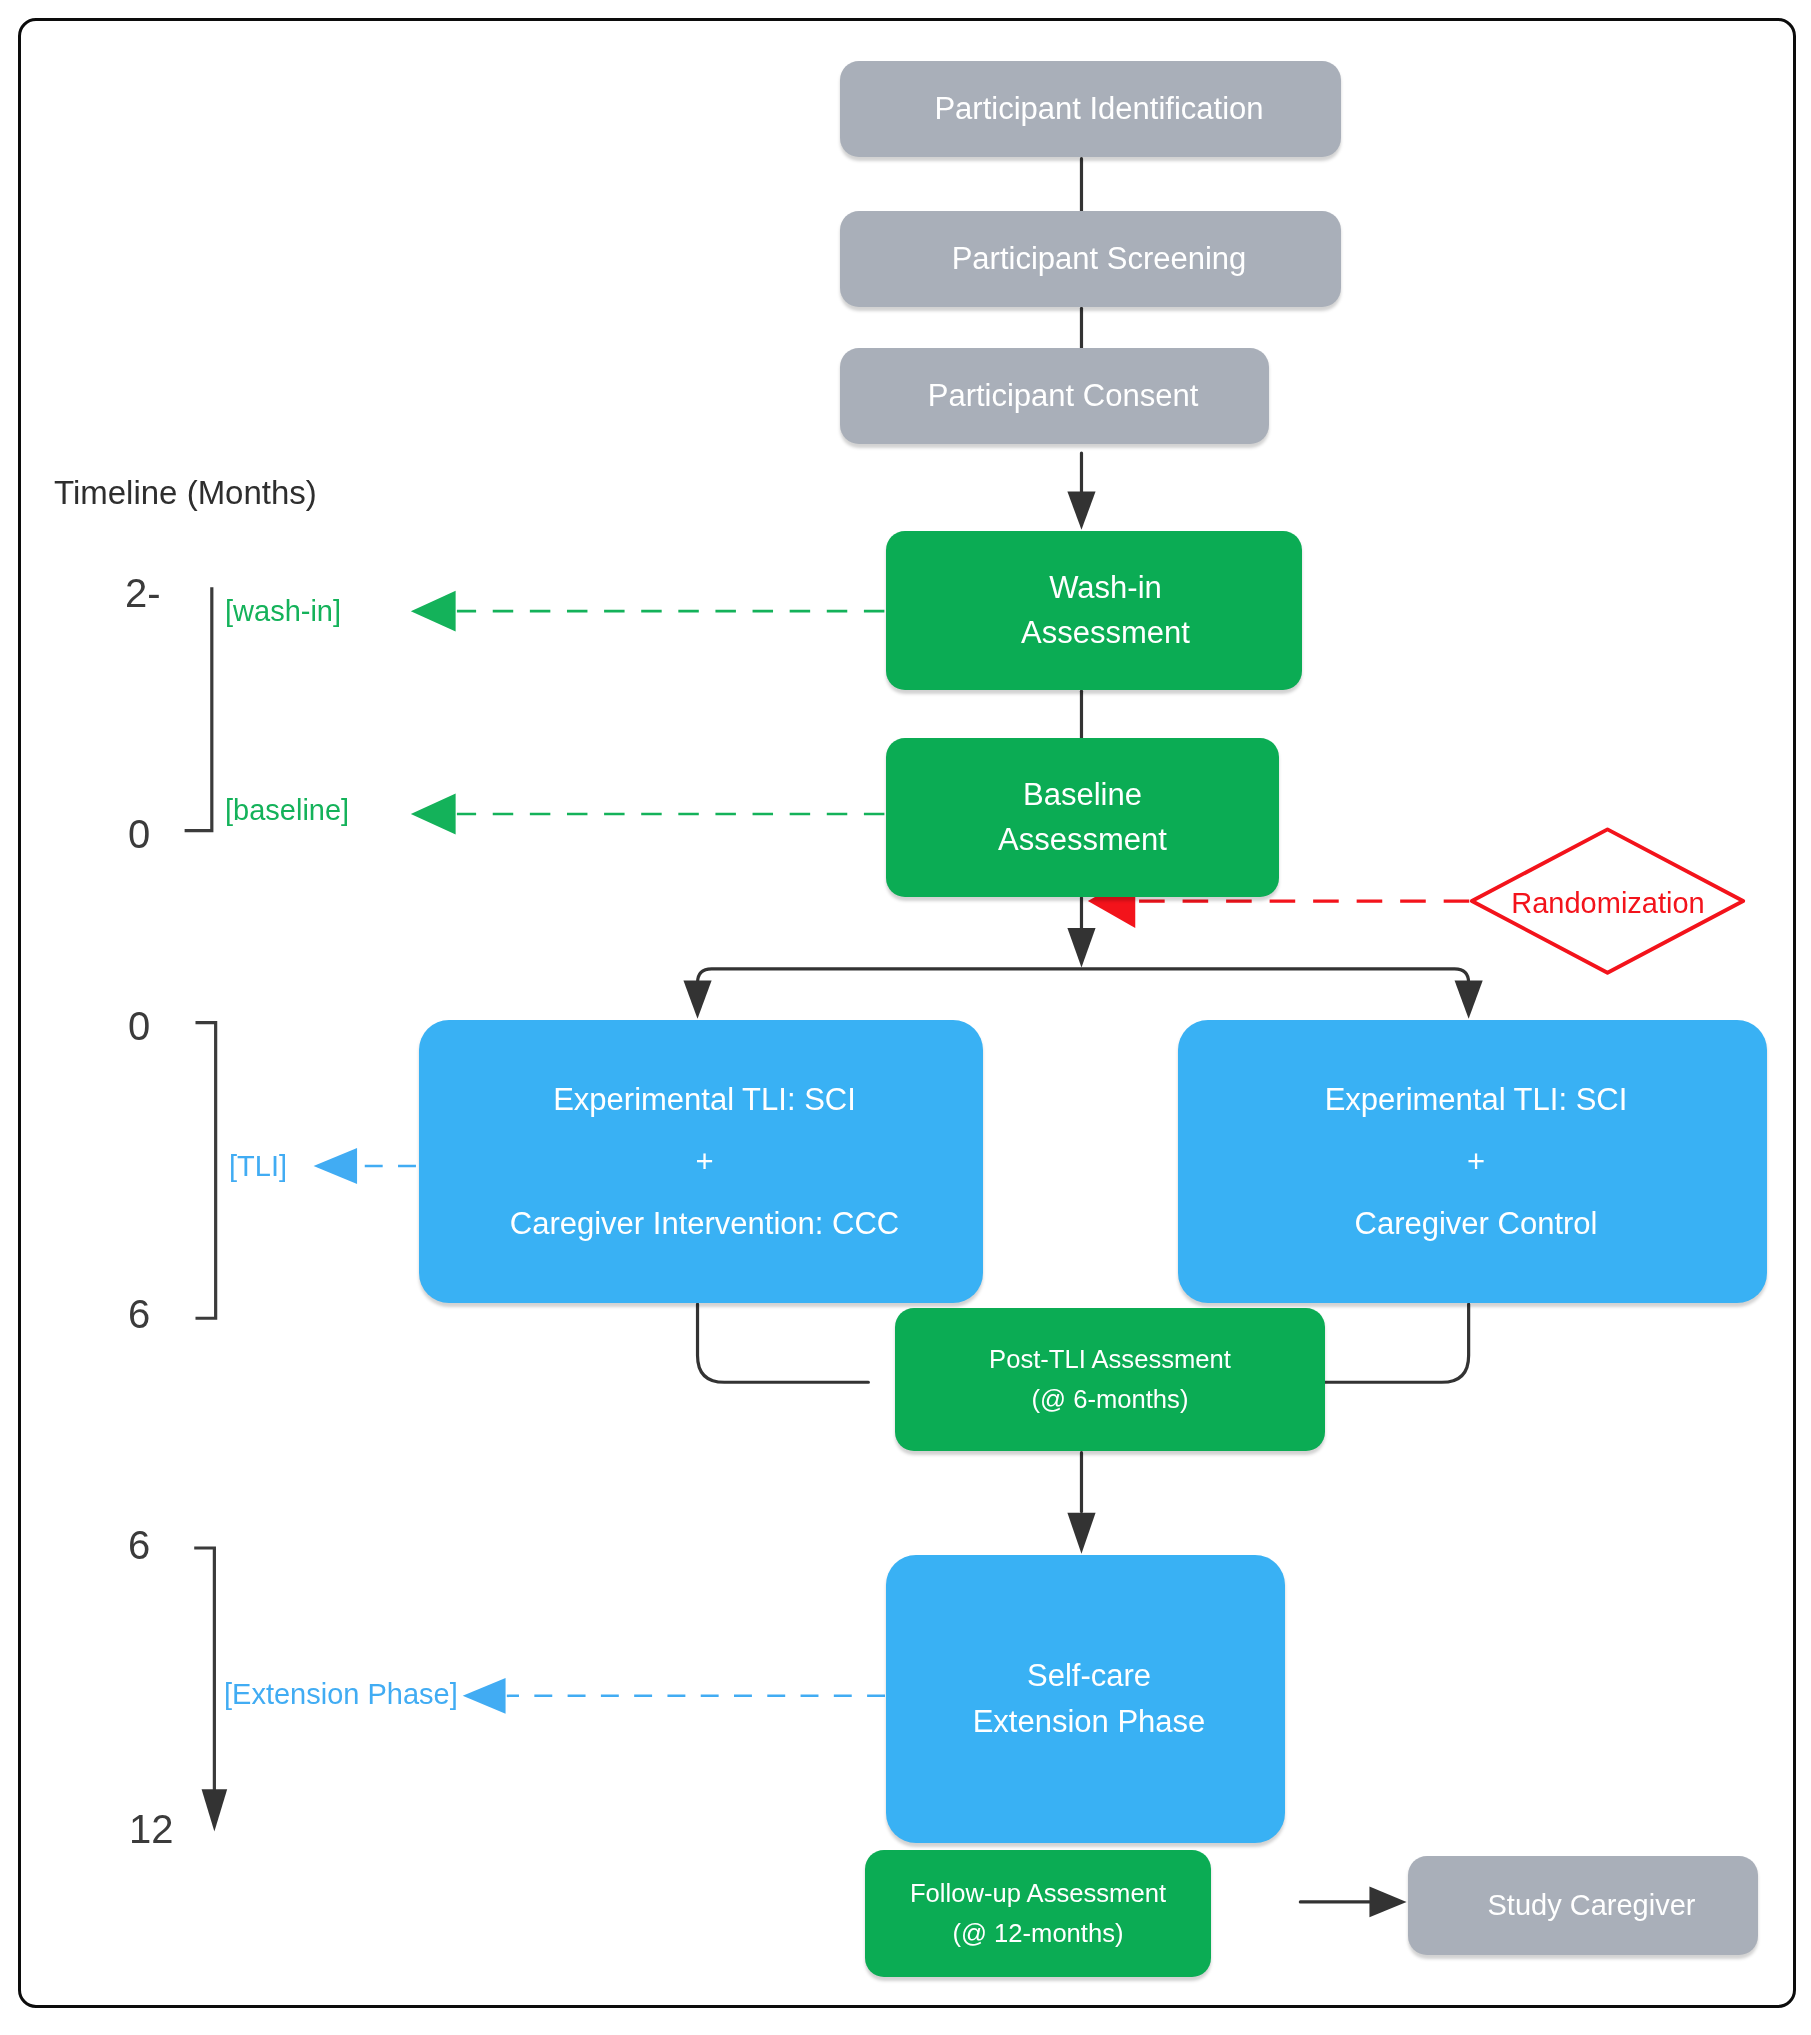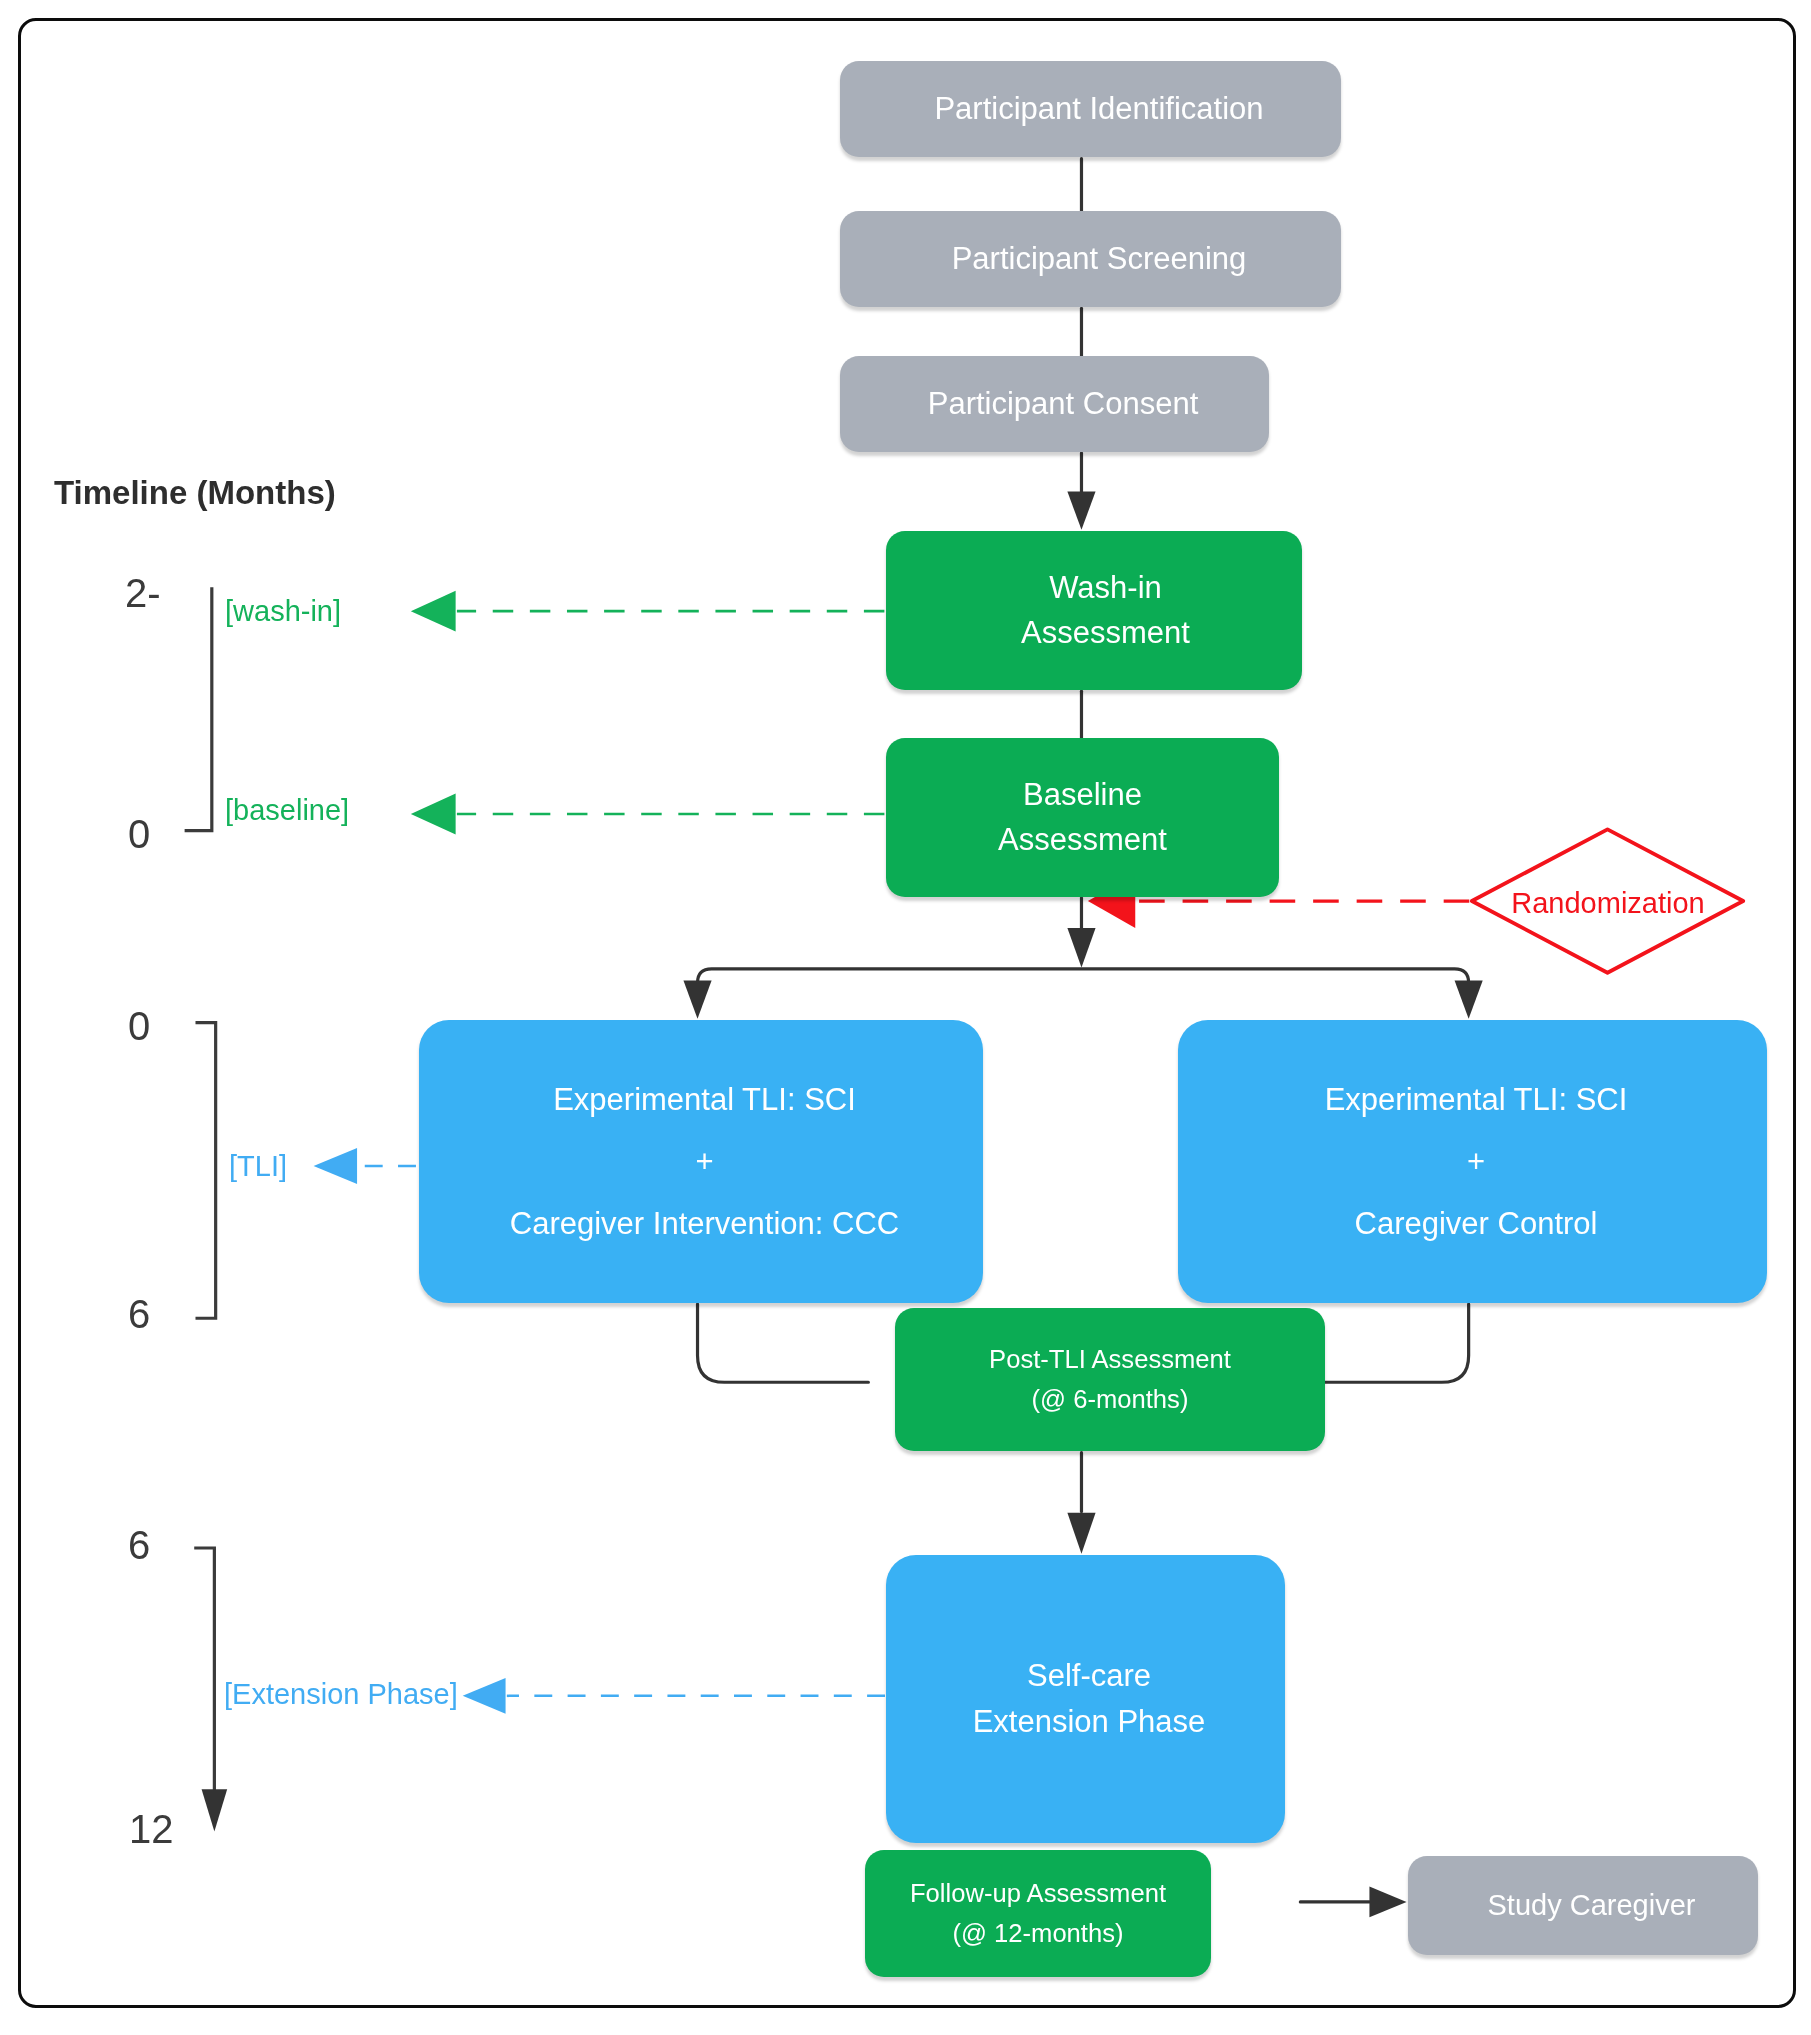--- a/index.html
+++ b/index.html
@@ -32,38 +32,38 @@
         text-align:center;color:#ffffff;white-space:pre-line;
         box-shadow:0 3.2px 3.2px rgba(0,0,0,0.18);}
   .node.gray{background:var(--gray);border-radius:19px;font-size:31px;padding-left:17px;}
   .node.green{background:var(--green);border-radius:19px;font-size:31px;line-height:1.45;}
   .node.green.small{font-size:25.6px;line-height:1.55;}
   .node.blue{background:var(--blue);border-radius:30px;font-size:31px;line-height:2.0;padding-left:7px;}
   .node.blue.two{line-height:1.5;}
   
   #nIdent{left:840px;top:61px;width:484px;height:96px;}
   #nScreen{left:840px;top:211px;width:484px;height:96px;}
-  #nConsent{left:840px;top:356px;width:412px;height:96px;}
+  #nConsent{left:840px;top:348px;width:412px;height:96px;}
   
   #nWashin{left:886px;top:531px;width:393px;height:159px;padding-left:23px;}
   #nBaseline{left:886px;top:738px;width:393px;height:159px;}
   #nPostTLI{left:867px;top:1308px;width:430px;height:143px;margin-left:28px;}
   #nFollowup{left:865px;top:1850px;width:346px;height:127px;}
   
   #nArmL{left:419px;top:1020px;width:557px;height:283px;}
   #nArmR{left:1178px;top:1020px;width:582px;height:283px;}
   #nSelfcare{left:886px;top:1555px;width:392px;height:288px;}
   
   #nComplete{left:1408px;top:1856px;width:333px;height:99px;font-size:29px;}
   
   .diamond-label{position:absolute;left:1493px;top:885px;width:230px;height:36px;
                  display:flex;align-items:center;justify-content:center;
                  color:var(--red);font-size:29px;}
   
-  .tl-title{position:absolute;left:54px;top:474px;font-size:33px;font-weight:bold;color:#2e2e2e;}
+  .tl-title{position:absolute;left:54px;top:474px;font-size:33px;font-weight:normal;color:#2e2e2e;}
   .tick{position:absolute;font-size:40px;color:#3b3b3b;}
   #t2m{left:125px;top:571px;}
   #t0a{left:128px;top:812px;}
   #t0b{left:128px;top:1004px;}
   #t6a{left:128px;top:1292px;}
   #t6b{left:128px;top:1523px;}
   #t12{left:129px;top:1807px;}
   .phase{position:absolute;font-size:29px;}
   .phase.g{color:var(--label_green);}
   .phase.b{color:var(--label_blue);}

